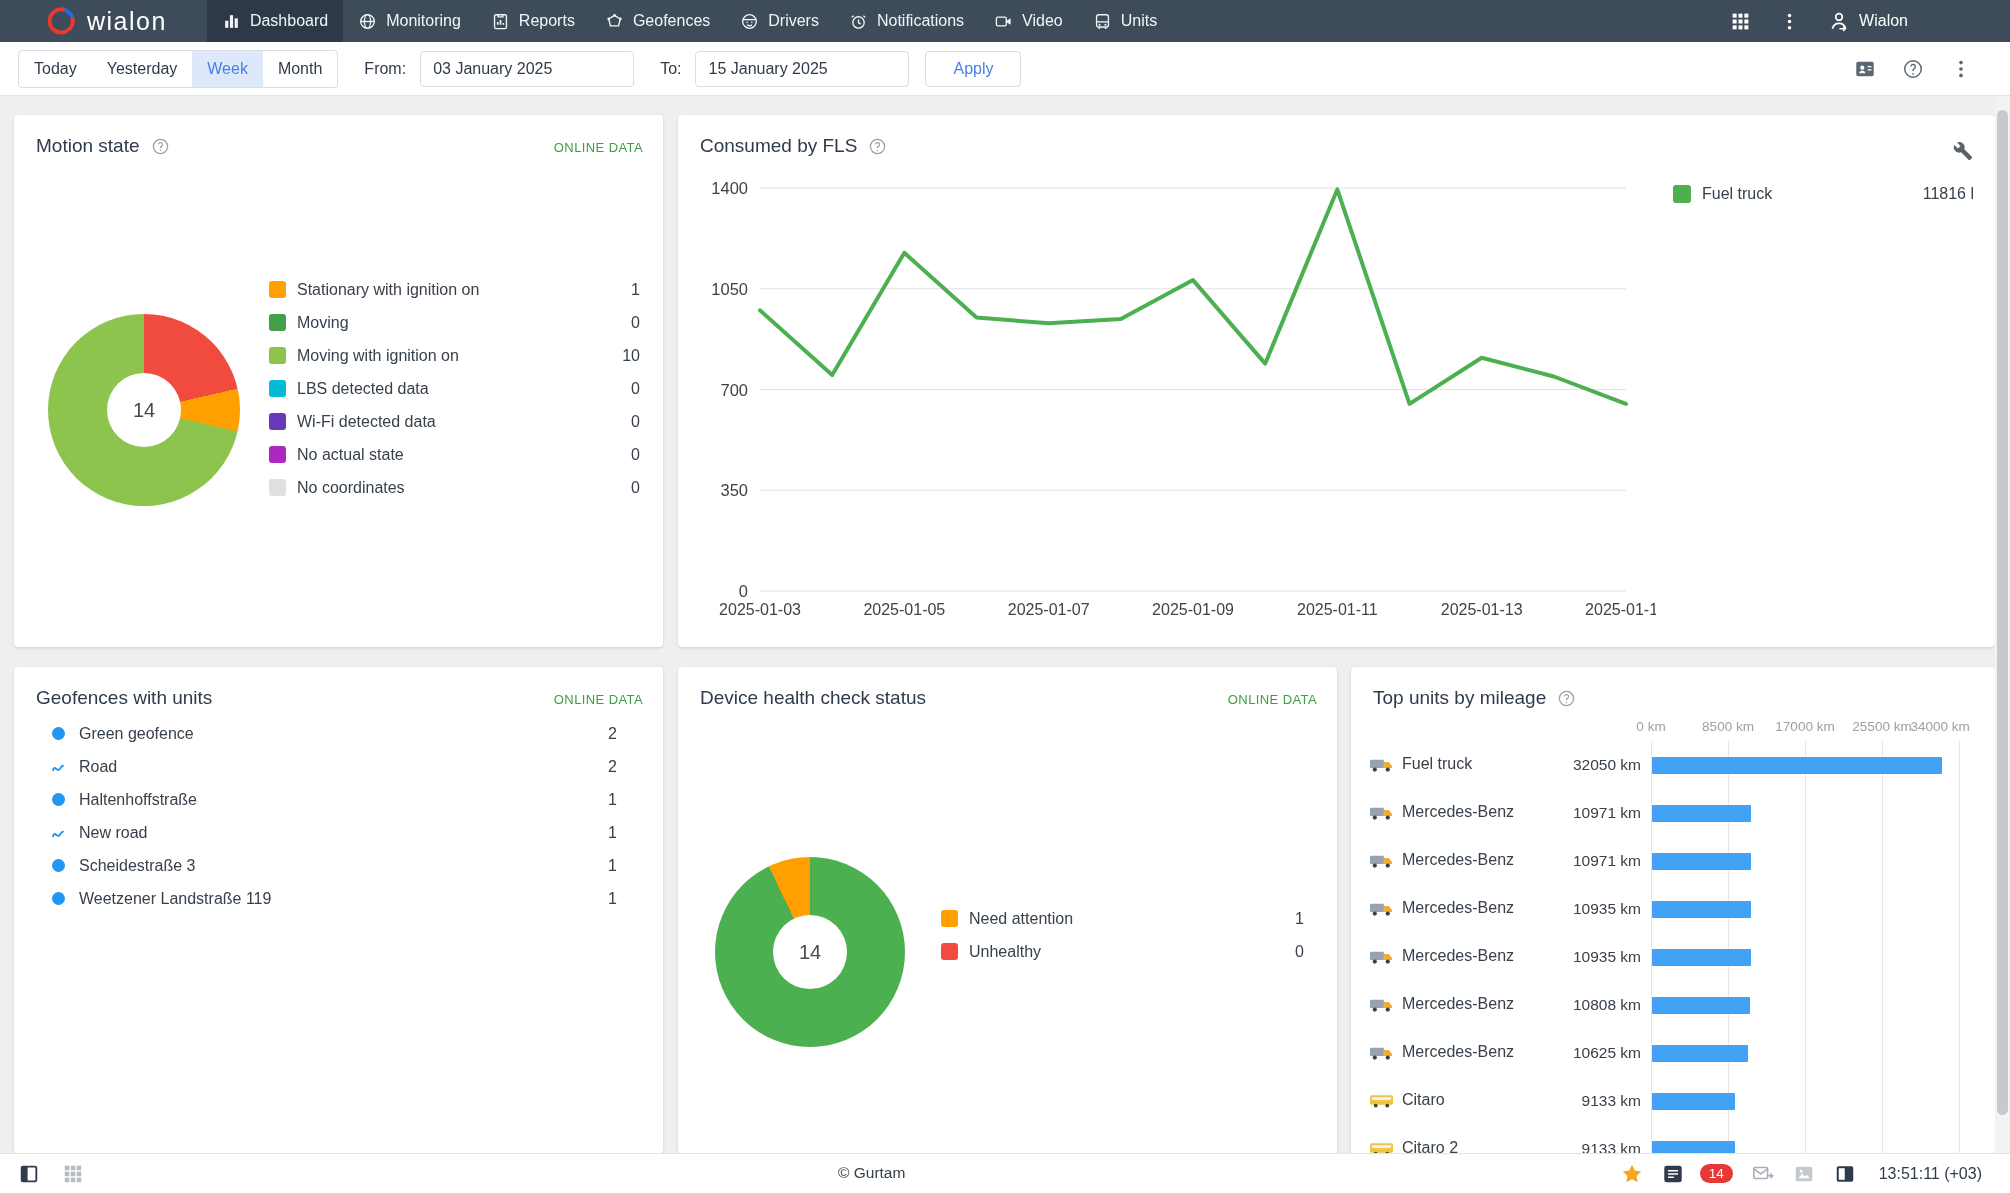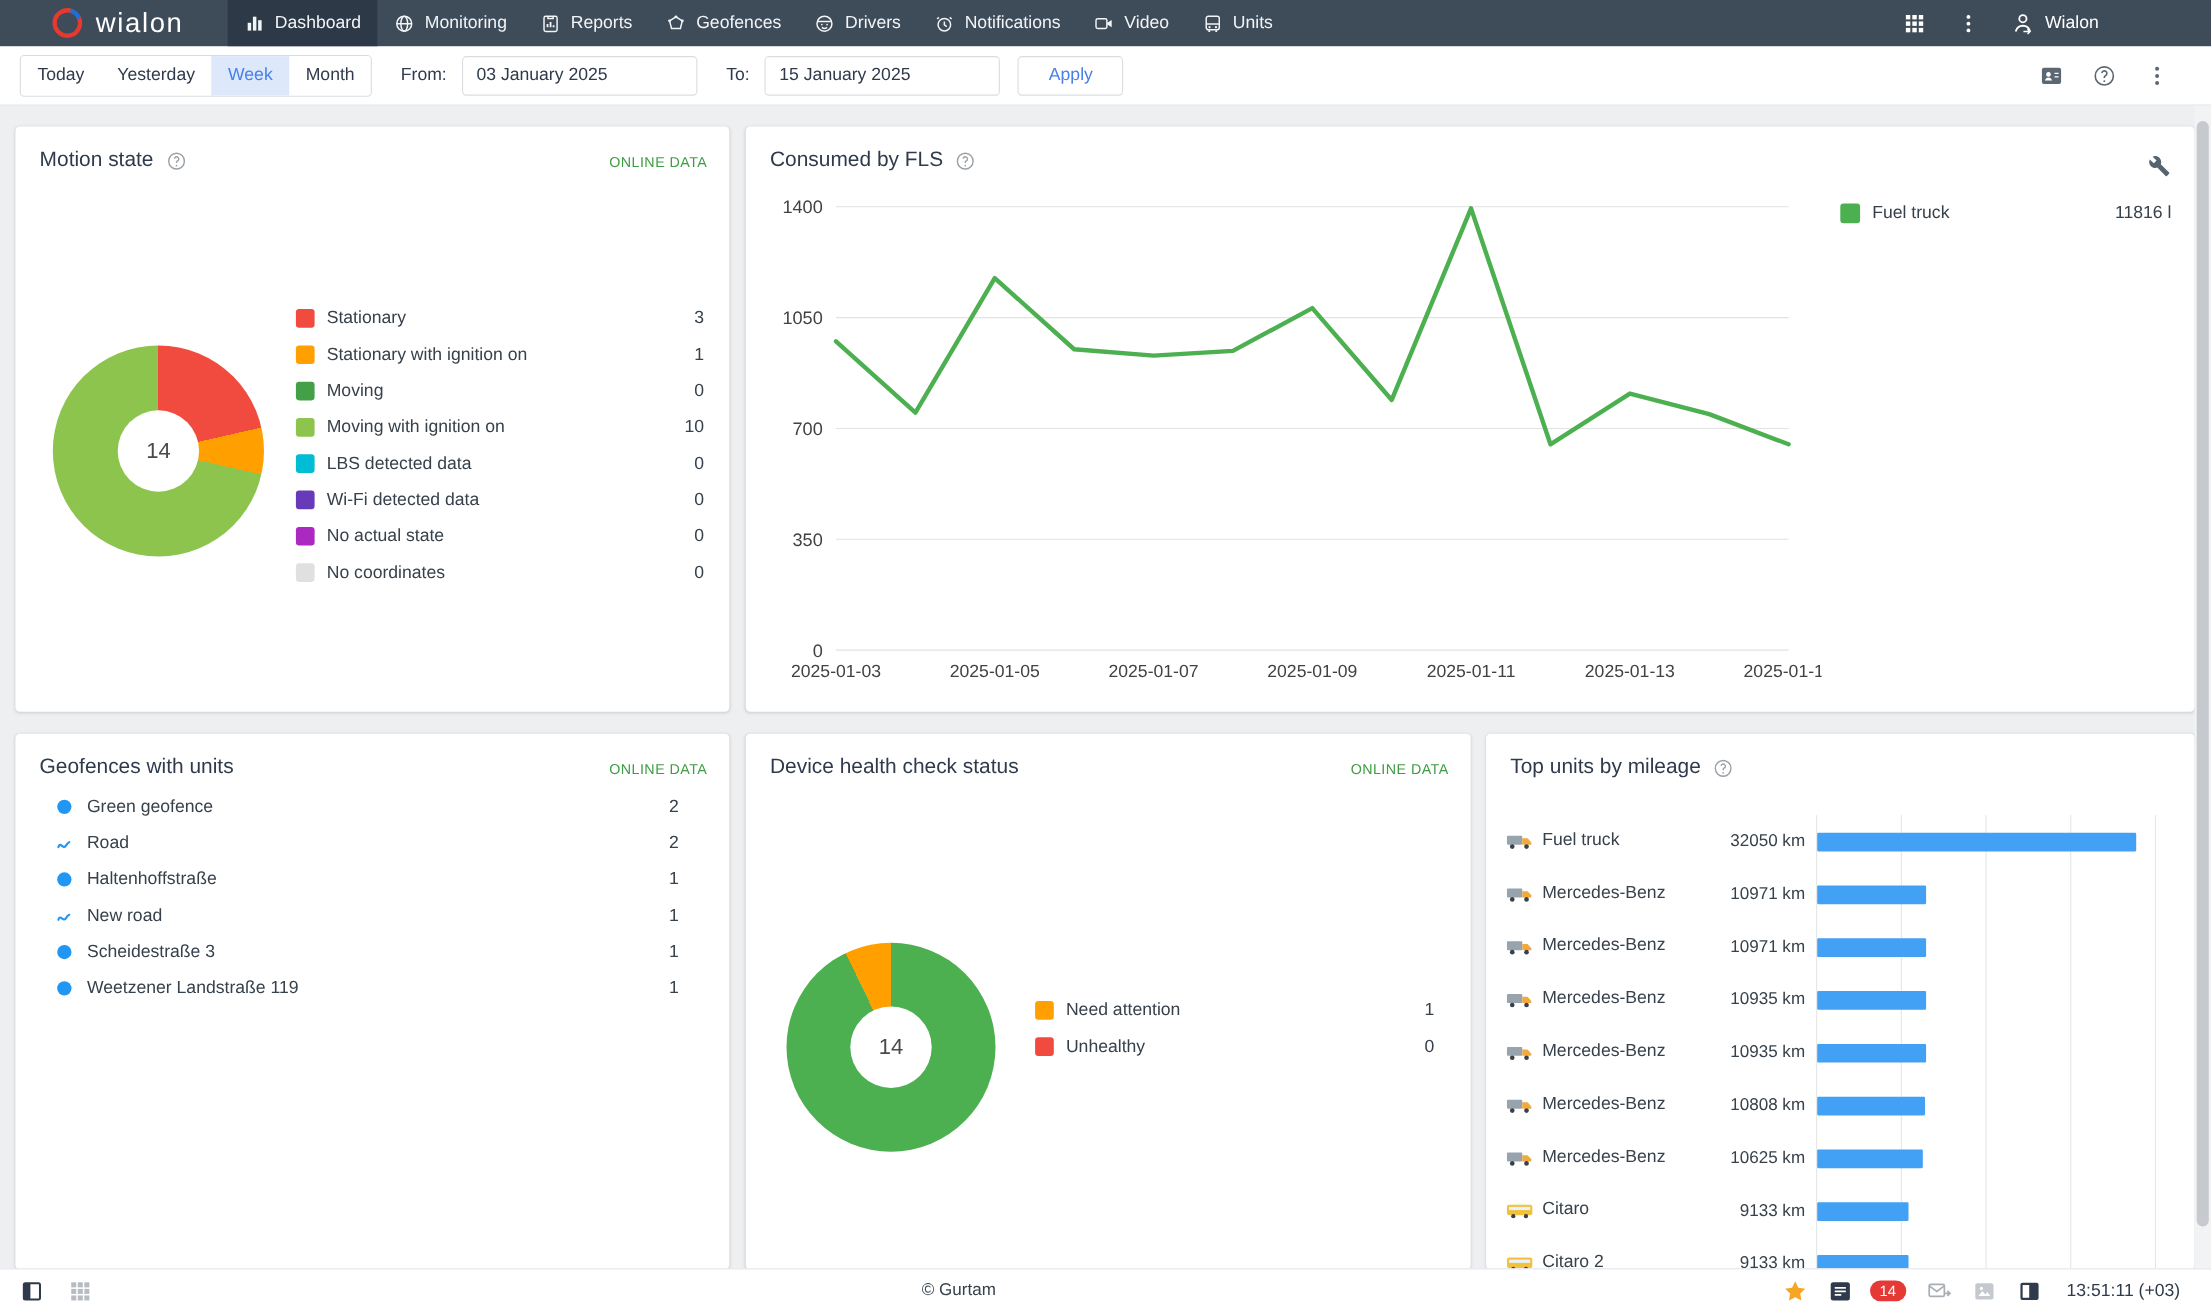--- a/index.html
+++ b/index.html
@@ -293,25 +293,20 @@
           <path d="M9.6 9.2a2.5 2.5 0 1 1 3.5 2.6c-.9.4-1.1 1-1.1 1.8v.5"></path>
           <circle cx="12" cy="17.2" r=".95" fill="currentColor" stroke="none"></circle>
         </svg>
       </span>
   </div>
   <span class="online">ONLINE DATA</span>
   <div class="pie" id="motionPie" style="background: conic-gradient(rgb(240, 75, 62) 0deg, rgb(240, 75, 62) 77.14deg, rgb(255, 160, 0) 77.14deg, rgb(255, 160, 0) 102.86deg, rgb(141, 196, 78) 102.86deg, rgb(141, 196, 78) 360deg);">
       <div class="pie-hole">14</div>
     </div>
   <div id="motionLegend">
-      <div class="lg-row">
-        <span class="sw" style="background: rgb(240, 75, 62);"></span>
-        <span class="lg-label">Stationary</span>
-        <span class="lg-val">3</span>
-      </div>
       <div class="lg-row">
         <span class="sw" style="background: rgb(255, 160, 0);"></span>
         <span class="lg-label">Stationary with ignition on</span>
         <span class="lg-val">1</span>
       </div>
       <div class="lg-row">
         <span class="sw" style="background: rgb(67, 160, 71);"></span>
         <span class="lg-label">Moving</span>
         <span class="lg-val">0</span>
       </div>
@@ -470,20 +465,27 @@
     <span class="card-title">Top units by mileage</span>
     <span class="icon help-ic">
         <svg viewBox="0 0 24 24" fill="none" stroke="currentColor" stroke-width="1.6">
           <circle cx="12" cy="12" r="9"></circle>
           <path d="M9.6 9.2a2.5 2.5 0 1 1 3.5 2.6c-.9.4-1.1 1-1.1 1.8v.5"></path>
           <circle cx="12" cy="17.2" r=".95" fill="currentColor" stroke="none"></circle>
         </svg>
       </span>
   </div>
   <div class="tm-wrap">
+    <div class="tm-axis" id="tmAxis">
+        <span style="left: 282px;">0 km</span>
+        <span style="left: 359px;">8500 km</span>
+        <span style="left: 436px;">17000 km</span>
+        <span style="left: 513px;">25500 km</span>
+        <span style="left: 590px; transform: translateX(-82%);">34000 km</span>
+      </div>
     <div class="tm-gridlines" id="tmGrid">
         <i style="left: 0px;"></i>
         <i style="left: 77px;"></i>
         <i style="left: 154px;"></i>
         <i style="left: 231px;"></i>
         <i style="left: 308px;"></i>
       </div>
     <div class="tm-rows" id="tmRows">
         <div class="tm-row">
           <span class="tm-icon icon">

